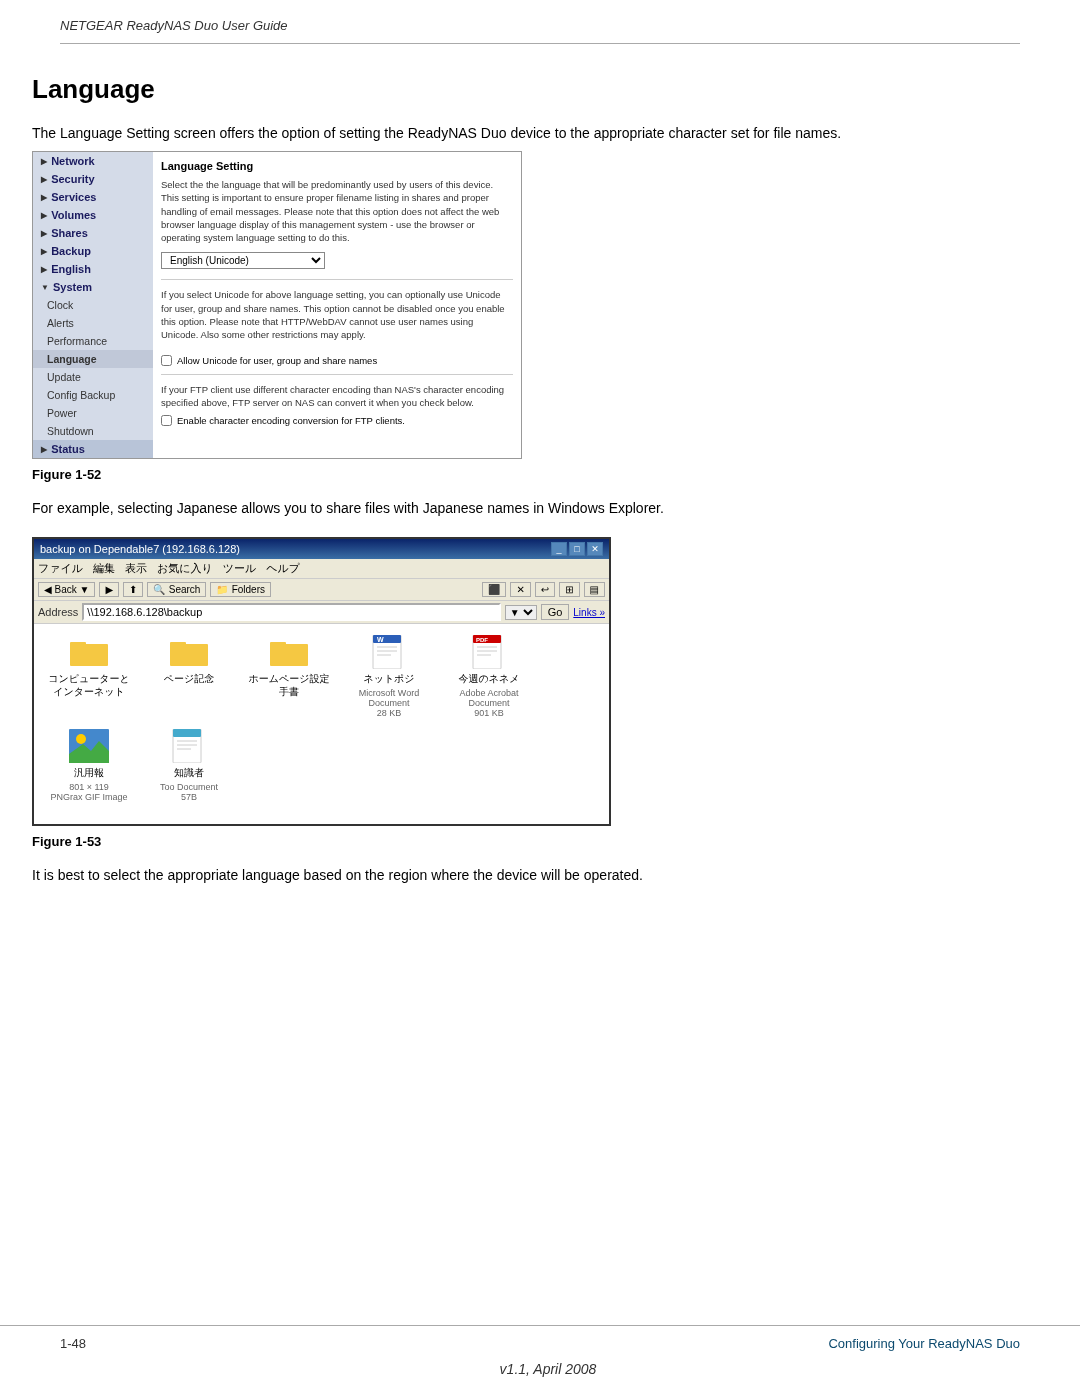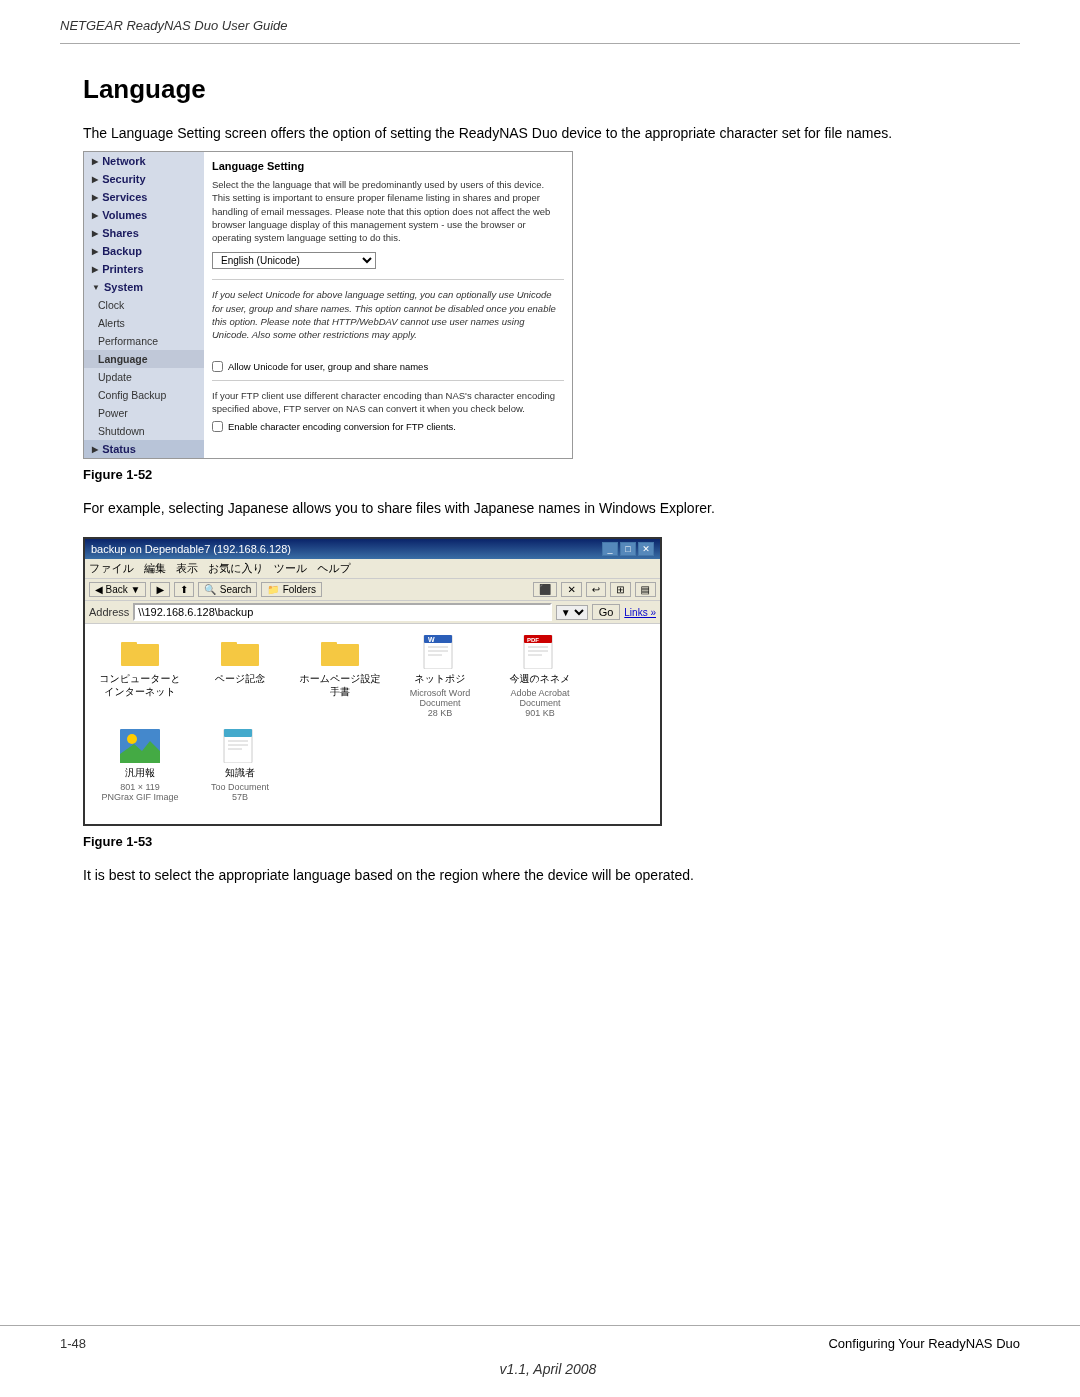--- a/index.html
+++ b/index.html
@@ -30,21 +30,21 @@
       color: #333;
     }
 
     .header-rule {
       border-bottom: 1px solid #aaa;
       margin: 0 60px;
       margin-bottom: 30px;
     }
 
     .main-content {
-      padding: 0 83px;
+      padding: 0 32px;
       flex: 1;
     }
 
     .section-title {
       font-family: Arial, sans-serif;
       font-size: 26px;
       font-weight: bold;
       color: #000;
       margin-bottom: 18px;
     }
@@ -152,22 +152,21 @@
 
     .section-divider {
       border-top: 1px solid #ccc;
       margin: 8px 0;
     }
 
     .unicode-section {
       font-size: 9.5px;
       color: #333;
       line-height: 1.4;
-      margin-bottom: 19px;
-      font-style: italic;
+      margin-bottom: 13px;
     }
 
     .checkbox-row {
       display: flex;
       align-items: center;
       gap: 5px;
       font-size: 9.5px;
       margin: 6px 0;
     }
 
@@ -363,21 +362,21 @@
 
     .footer-left {
       font-family: Arial, sans-serif;
       font-size: 13px;
       color: #333;
     }
 
     .footer-right {
       font-family: Arial, sans-serif;
       font-size: 13px;
-      color: #000000;
+      color: #0c4a6e;
     }
 
     .footer-center {
       font-family: Arial, sans-serif;
       font-size: 14px;
       font-style: italic;
       color: #333;
       text-align: center;
     }
 
@@ -405,21 +404,21 @@
 
     <div class="nas-screenshot">
 
       <div class="nas-sidebar">
         <div class="sidebar-item has-arrow bold">Network</div>
         <div class="sidebar-item has-arrow bold">Security</div>
         <div class="sidebar-item has-arrow bold">Services</div>
         <div class="sidebar-item has-arrow bold">Volumes</div>
         <div class="sidebar-item has-arrow bold">Shares</div>
         <div class="sidebar-item has-arrow bold">Backup</div>
-        <div class="sidebar-item has-arrow bold">Printers</div>
+        <div class="sidebar-item has-arrow bold">English</div>
         <div class="sidebar-item has-down bold">System</div>
         <div class="sidebar-item sub">Clock</div>
         <div class="sidebar-item sub">Alerts</div>
         <div class="sidebar-item sub">Performance</div>
         <div class="sidebar-item sub active">Language</div>
         <div class="sidebar-item sub">Update</div>
         <div class="sidebar-item sub">Config Backup</div>
         <div class="sidebar-item sub">Power</div>
         <div class="sidebar-item sub">Shutdown</div>
         <div class="sidebar-item has-arrow bold status-item">Status</div>

